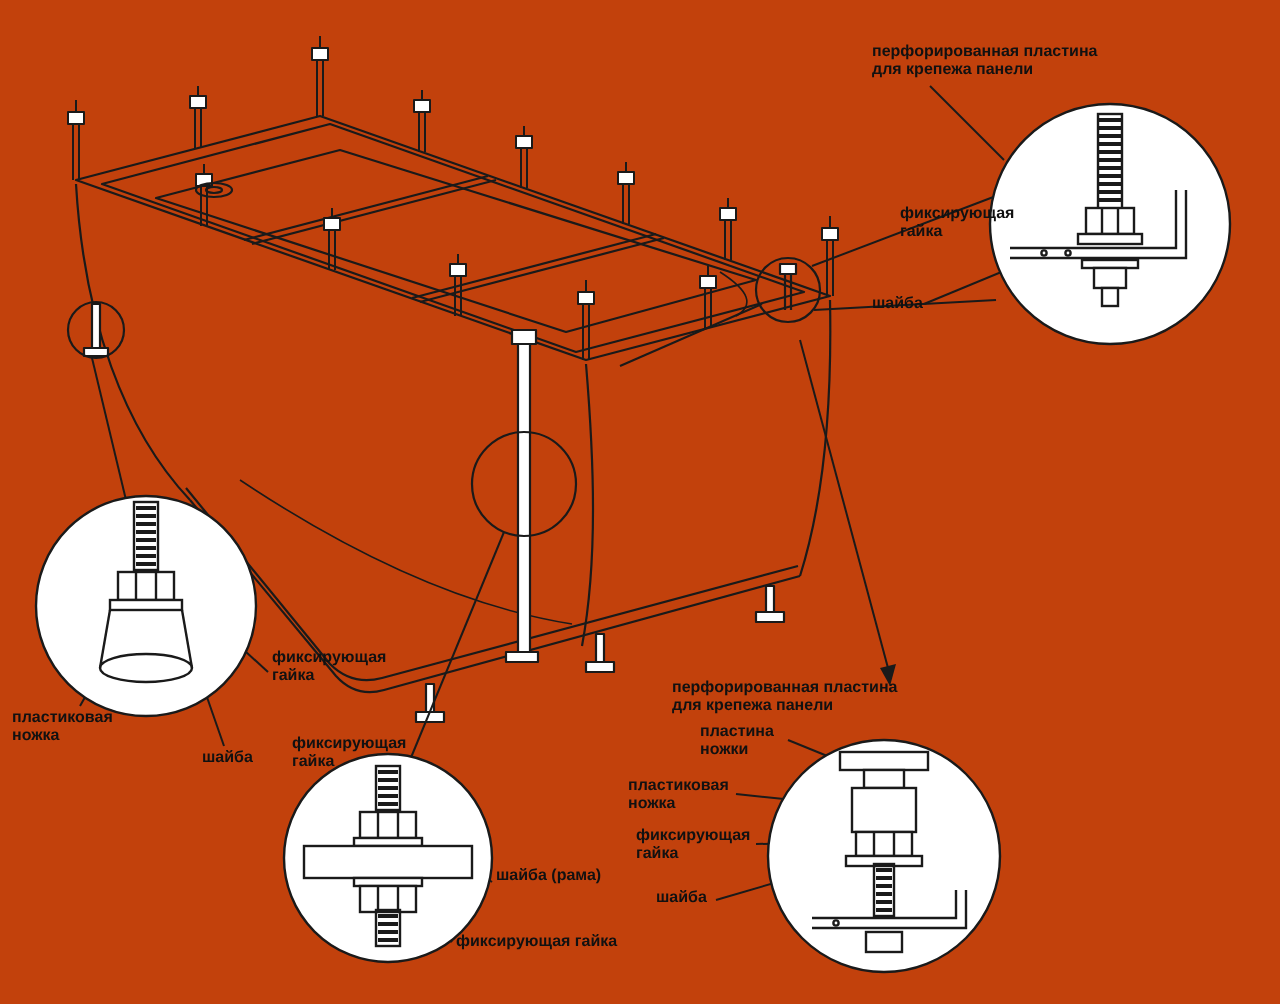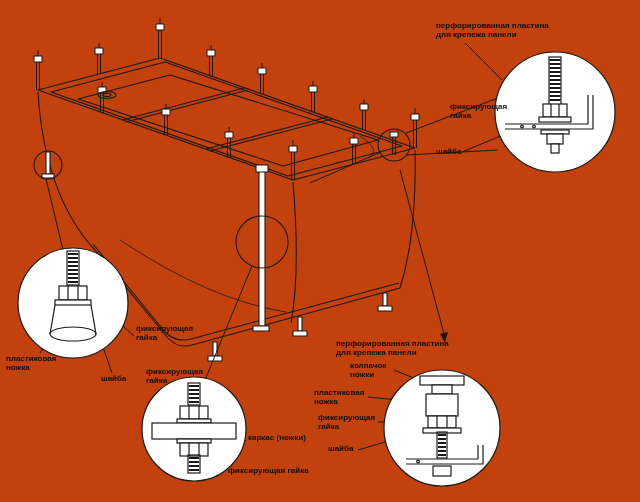--- a/index.html
+++ b/index.html
@@ -200,26 +200,26 @@
   <div class="lbl" style="left:436px;top:148px">шайба</div>
 
   <div class="lbl" style="left:6px;top:355px">пластиковая
 ножка</div>
   <div class="lbl" style="left:136px;top:325px">фиксирующая
 гайка</div>
   <div class="lbl" style="left:101px;top:375px">шайба</div>
 
   <div class="lbl" style="left:146px;top:368px">фиксирующая
 гайка</div>
-  <div class="lbl" style="left:248px;top:434px">каркас (ножки)</div>
+  <div class="lbl" style="left:248px;top:434px">шайба (рама)</div>
   <div class="lbl" style="left:228px;top:467px">фиксирующая гайка</div>
 
   <div class="lbl" style="left:336px;top:340px">перфорированная пластина
 для крепежа панели</div>
-  <div class="lbl" style="left:350px;top:362px">колпачок
+  <div class="lbl" style="left:350px;top:362px">пластина
 ножки</div>
   <div class="lbl" style="left:314px;top:389px">пластиковая
 ножка</div>
   <div class="lbl" style="left:318px;top:414px">фиксирующая
 гайка</div>
   <div class="lbl" style="left:328px;top:445px">шайба</div>
 
 </div>
 
 </body></html>

